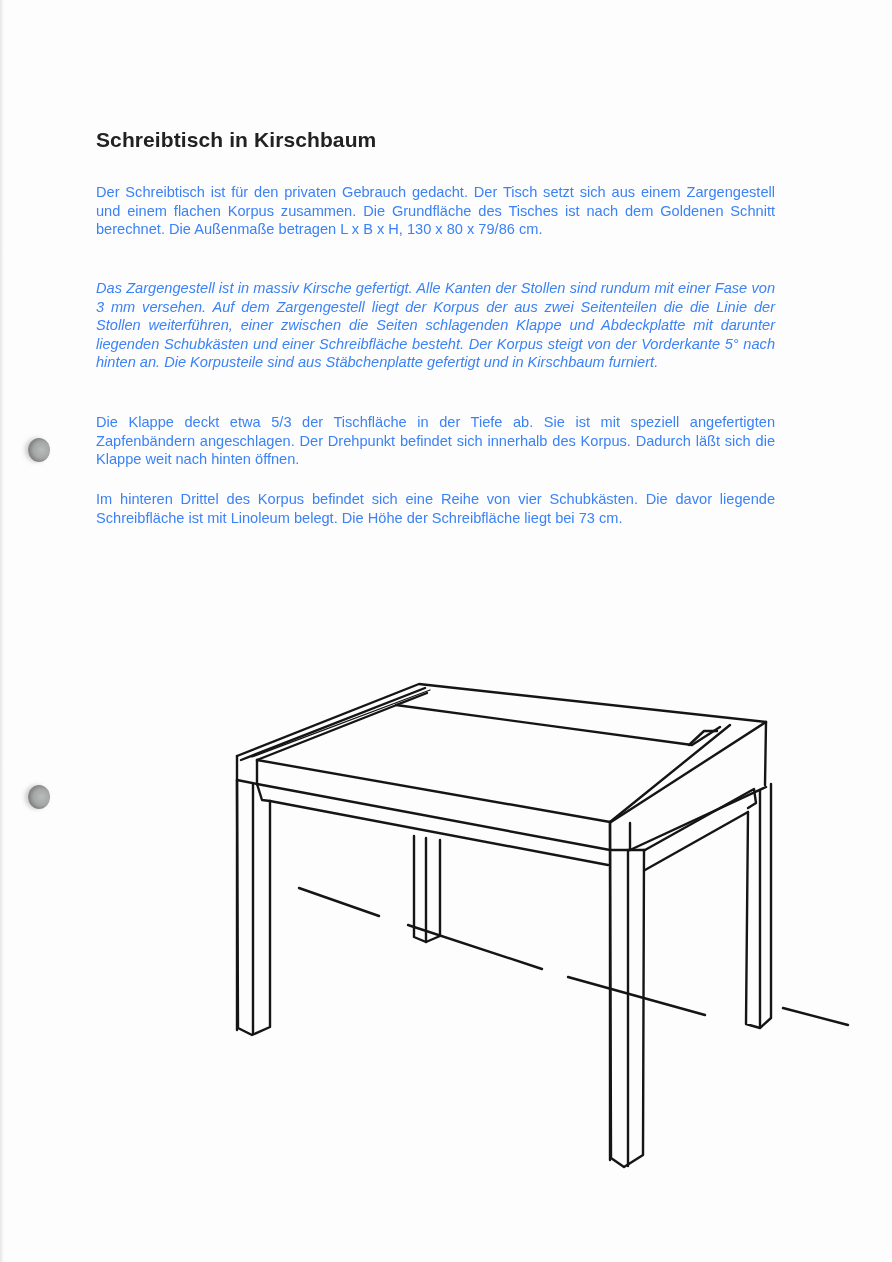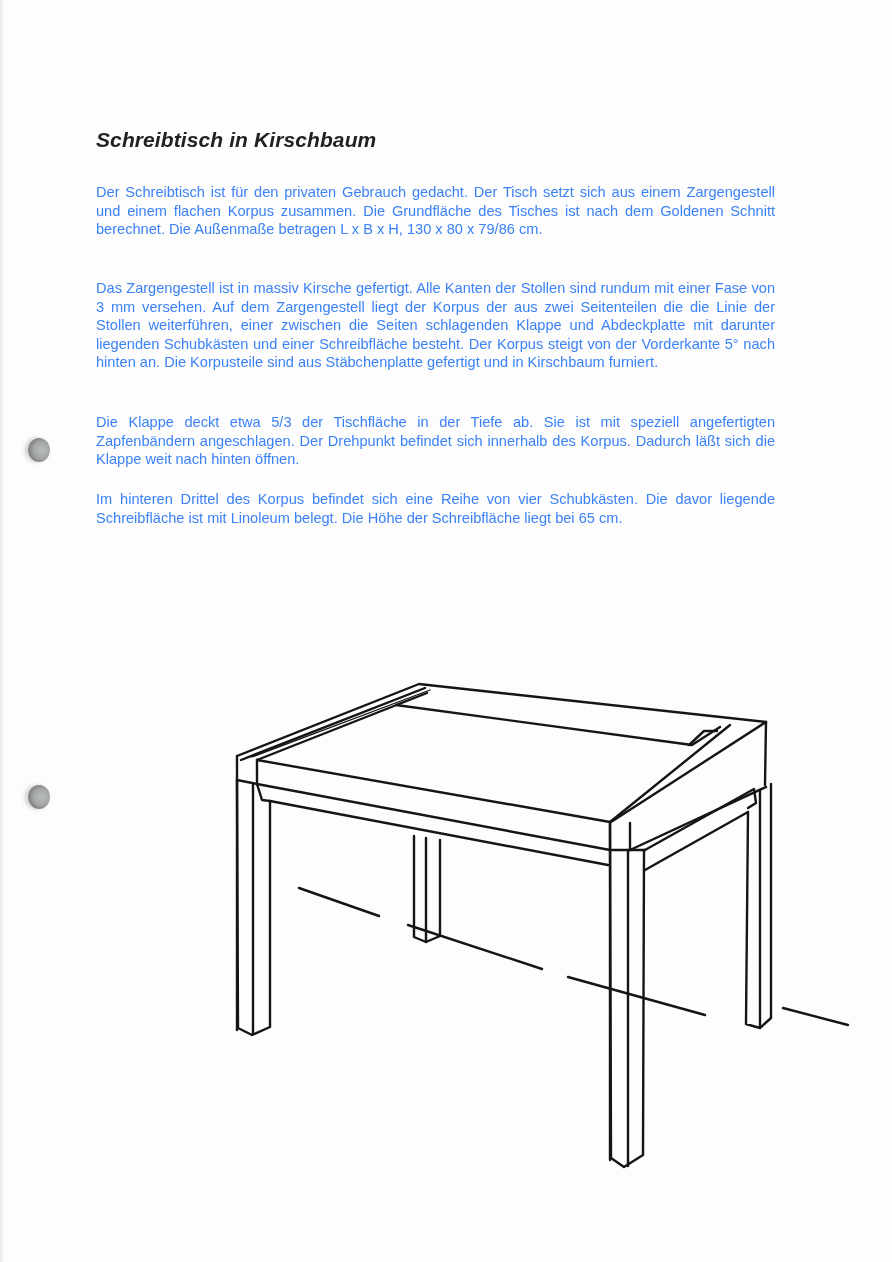--- a/index.html
+++ b/index.html
@@ -8,30 +8,30 @@
     background: #fdfdfd;
     font-family: "Liberation Sans", sans-serif;
     color: #1a1a1a;
   }
   .page-shadow {
     position: absolute; left: 0; top: 0; width: 4px; height: 1262px;
     background: linear-gradient(to right, #e6e6e6, #fdfdfd);
   }
   .title {
     position: absolute; left: 96px; top: 128px;
-    font-size: 21px; font-weight: bold; font-style: italic;
+    font-size: 21px; font-weight: bold; 
     color: #222; letter-spacing: 0.1px; margin: 0;
   }
   .para {
     position: absolute; left: 96px; width: 679px;
     font-size: 14.6px; line-height: 18.6px; margin: 0;
     text-align: justify; color: #3b82f6;
   }
   #p1 { top: 183px; }
-  #p2 { top: 279px; }
+  #p2 { top: 279px; font-style: italic; }
   #p3 { top: 413px; }
   #p4 { top: 490px; }
   .punch-hole {
     position: absolute; width: 22px; height: 24px; border-radius: 50%;
     background: radial-gradient(circle at 62% 50%, #b9bcbc 0%, #a4a7a6 45%, #7f827f 70%, rgba(200,200,200,0.2) 100%);
     box-shadow: -3px 0 4px rgba(120,120,120,0.35);
   }
   #hole1 { left: 28px; top: 438px; }
   #hole2 { left: 28px; top: 785px; }
   svg#desk {
@@ -46,21 +46,21 @@
 </head>
 <body>
 
 <div class="page-shadow"></div>
 
 <h1 class="title">Schreibtisch in Kirschbaum</h1>
 
 <p class="para" id="p1">Der Schreibtisch ist für den privaten Gebrauch gedacht. Der Tisch setzt sich aus einem Zargengestell und einem flachen Korpus zusammen. Die Grundfläche des Tisches ist nach dem Goldenen Schnitt berechnet. Die Außenmaße betragen L x B x H, 130 x 80 x 79/86 cm.</p>
 <p class="para" id="p2">Das Zargengestell ist in massiv Kirsche gefertigt. Alle Kanten der Stollen sind rundum mit einer Fase von 3 mm versehen. Auf dem Zargengestell liegt der Korpus der aus zwei Seitenteilen die die Linie der Stollen weiterführen, einer zwischen die Seiten schlagenden Klappe und Abdeckplatte mit darunter liegenden Schubkästen und einer Schreibfläche besteht. Der Korpus steigt von der Vorderkante 5° nach hinten an. Die Korpusteile sind aus Stäbchenplatte gefertigt und in Kirschbaum furniert.</p>
 <p class="para" id="p3">Die Klappe deckt etwa 5/3 der Tischfläche in der Tiefe ab. Sie ist mit speziell angefertigten Zapfenbändern angeschlagen. Der Drehpunkt befindet sich innerhalb des Korpus. Dadurch läßt sich die Klappe weit nach hinten öffnen.</p>
-<p class="para" id="p4">Im hinteren Drittel des Korpus befindet sich eine Reihe von vier Schubkästen. Die davor liegende Schreibfläche ist mit Linoleum belegt. Die Höhe der Schreibfläche liegt bei 65 cm.</p>
+<p class="para" id="p4">Im hinteren Drittel des Korpus befindet sich eine Reihe von vier Schubkästen. Die davor liegende Schreibfläche ist mit Linoleum belegt. Die Höhe der Schreibfläche liegt bei 73 cm.</p>
 
 <div class="punch-hole" id="hole1"></div>
 <div class="punch-hole" id="hole2"></div>
 
 <svg id="desk" viewBox="0 0 892 1262">
 
   <g>
     <polyline points="299,888 379,916"></polyline>
     <polyline points="408,925 542,969"></polyline>
     <polyline points="568,977 705,1015"></polyline>

